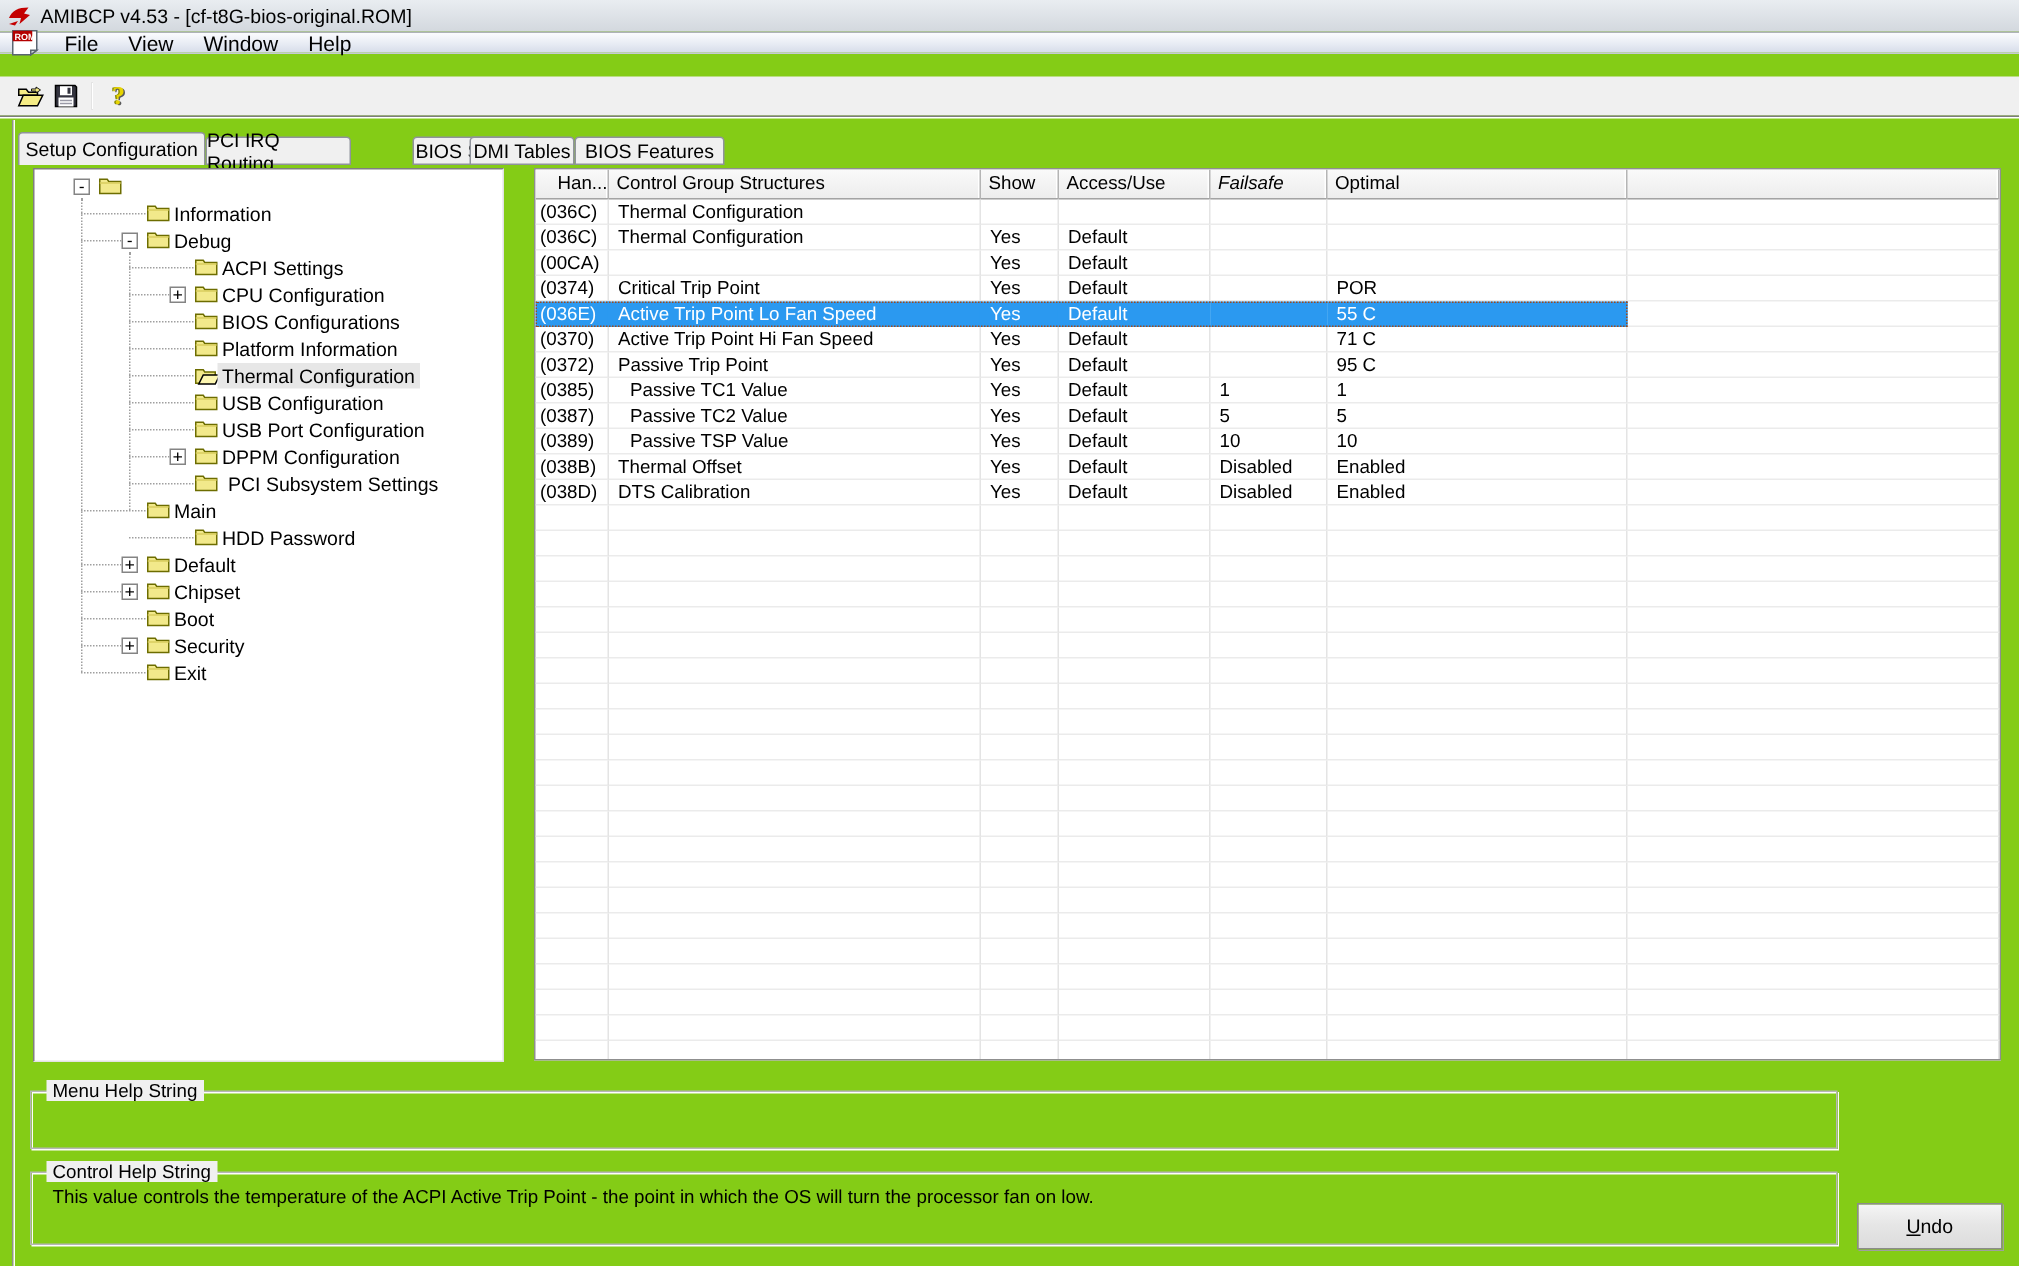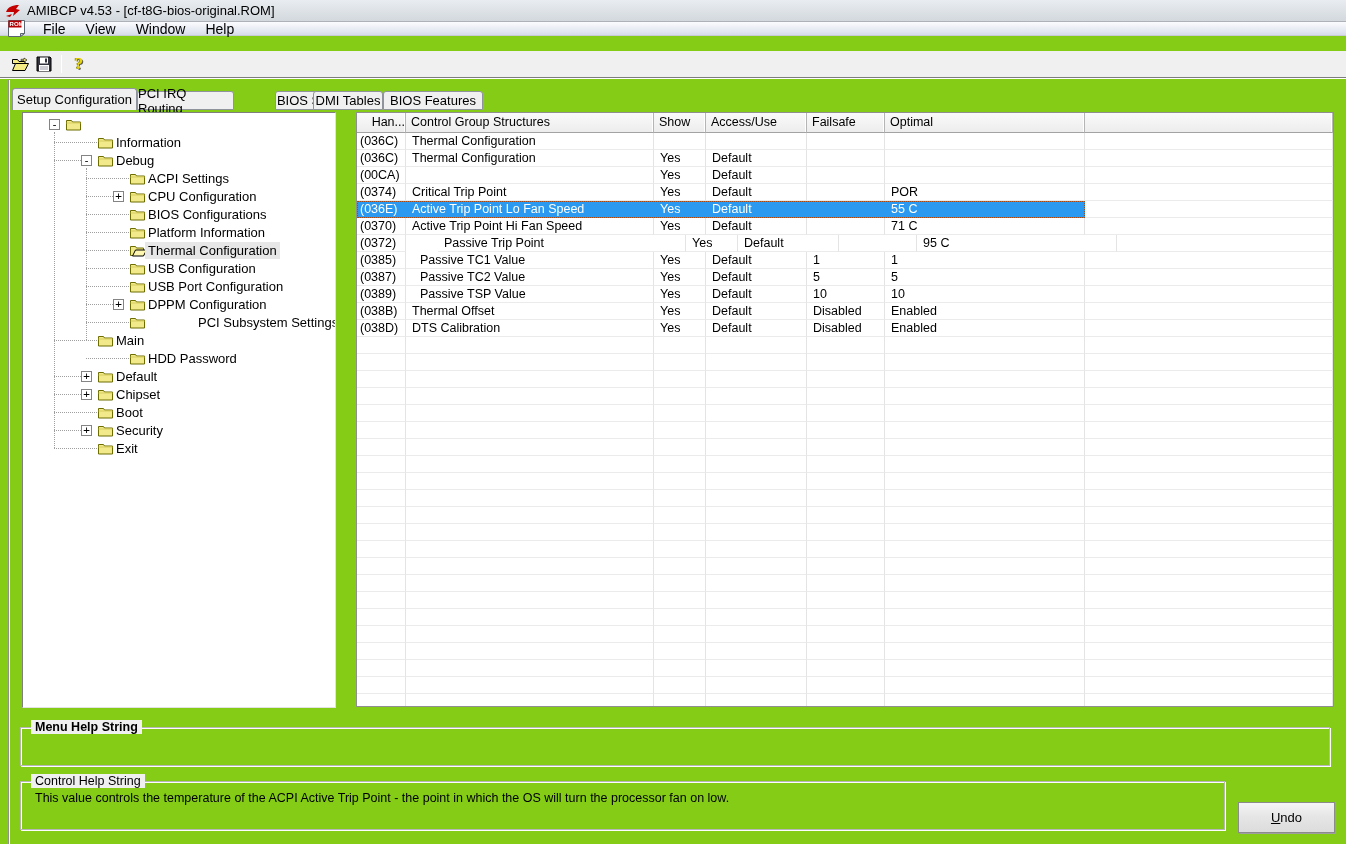--- a/index.html
+++ b/index.html
@@ -237,21 +237,21 @@
       <path d="M1.5 5 h14" stroke="#d8cd5e" stroke-width="1"></path>
             </svg></span>
           <span class="tlabel" style="left:122px;">DPPM Configuration</span>
         </div>
         <div class="trow">
           <div class="stub" style="left:63px; width:43px;"></div>
           <span class="ticon" style="left:106px;"><svg width="17" height="13" viewBox="0 0 17 13">
       <path d="M1.5 2.5 h5 l1 1.5 h8 v8 h-14 z" fill="#f2e98b" stroke="#6d6d00"></path>
       <path d="M1.5 5 h14" stroke="#d8cd5e" stroke-width="1"></path>
             </svg></span>
-          <span class="tlabel" style="left:126px;margin-left:46px;">PCI Subsystem Settings</span>
+          <span class="tlabel" style="left:126px;">PCI Subsystem Settings</span>
         </div>
         <div class="trow">
           <div class="stub" style="left:31px; width:43px;"></div>
           <span class="ticon" style="left:74px;"><svg width="17" height="13" viewBox="0 0 17 13">
       <path d="M1.5 2.5 h5 l1 1.5 h8 v8 h-14 z" fill="#f2e98b" stroke="#6d6d00"></path>
       <path d="M1.5 5 h14" stroke="#d8cd5e" stroke-width="1"></path>
             </svg></span>
           <span class="tlabel" style="left:90px;">Main</span>
         </div>
         <div class="trow">
@@ -307,21 +307,21 @@
         </div>
       </div>
   </div>
 
   <div class="tablepanel">
     <div class="thead" id="table-header">
         <div class="th" style="width: 49px; text-align: right;">Han...</div>
         <div class="th" style="width: 248px;">Control Group Structures</div>
         <div class="th" style="width: 52px;">Show</div>
         <div class="th" style="width: 101px;">Access/Use</div>
-        <div class="th" style="width: 78px;">Failsafe</div>
+        <div class="th" style="width: 78px; font-style: italic;">Failsafe</div>
         <div class="th" style="width: 200px;">Optimal</div>
         <div class="th" style="width: 250px; flex: 1 1 0%;"></div>
       </div>
     <div id="table-body">
         <div class="trowt">
           <div class="td c0" style="width: 49px;">(036C)</div>
           <div class="td c1" style="width: 248px;">Thermal Configuration</div>
           <div class="td c2" style="width: 52px;"></div>
           <div class="td c3" style="width: 101px;"></div>
           <div class="td c4" style="width: 78px;"></div>
@@ -369,21 +369,21 @@
           <div class="td c0" style="width: 49px;">(0370)</div>
           <div class="td c1" style="width: 248px;">Active Trip Point Hi Fan Speed</div>
           <div class="td c2" style="width: 52px;">Yes</div>
           <div class="td c3" style="width: 101px;">Default</div>
           <div class="td c4" style="width: 78px;"></div>
           <div class="td c5" style="width: 200px;">71 C</div>
           <div class="td c6" style="width: 250px; flex: 1 1 0%;"></div>
         </div>
         <div class="trowt">
           <div class="td c0" style="width: 49px;">(0372)</div>
-          <div class="td c1" style="width: 248px; margin-left: 32px;">Passive Trip Point</div>
+          <div class="td c1" style="width: 248px;">Passive Trip Point</div>
           <div class="td c2" style="width: 52px;">Yes</div>
           <div class="td c3" style="width: 101px;">Default</div>
           <div class="td c4" style="width: 78px;"></div>
           <div class="td c5" style="width: 200px;">95 C</div>
           <div class="td c6" style="width: 250px; flex: 1 1 0%;"></div>
         </div>
         <div class="trowt">
           <div class="td c0" style="width: 49px;">(0385)</div>
           <div class="td c1 indent" style="width: 248px;">Passive TC1 Value</div>
           <div class="td c2" style="width: 52px;">Yes</div>
@@ -622,21 +622,21 @@
           <div class="td c1" style="width: 248px;"></div>
           <div class="td c2" style="width: 52px;"></div>
           <div class="td c3" style="width: 101px;"></div>
           <div class="td c4" style="width: 78px;"></div>
           <div class="td c5" style="width: 200px;"></div>
           <div class="td c6" style="width: 250px; flex: 1 1 0%;"></div>
         </div>
       </div>
   </div>
 
-  <div class="groupbox" style="left:20px; top:727px; width:1310px; height:39px;font-weight:bold;">
+  <div class="groupbox" style="left:20px; top:727px; width:1205px; height:39px;">
     <span class="gb-label">Menu Help String</span>
     <span class="gb-text"></span>
   </div>
   <div class="groupbox" style="left:20px; top:781px; width:1205px; height:49px;">
     <span class="gb-label">Control Help String</span>
     <span class="gb-text">This value controls the temperature of the ACPI Active Trip Point - the point in which the OS will turn the processor fan on low.</span>
   </div>
 
   <div class="undo-btn">
     <span>Undo</span>

